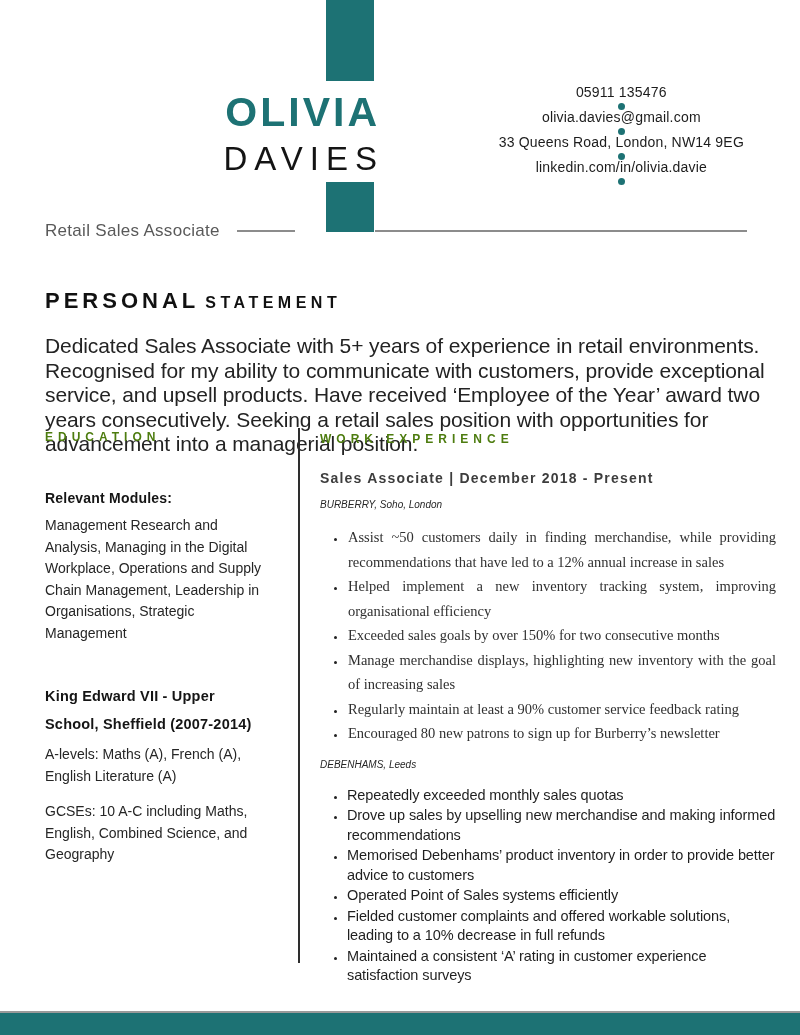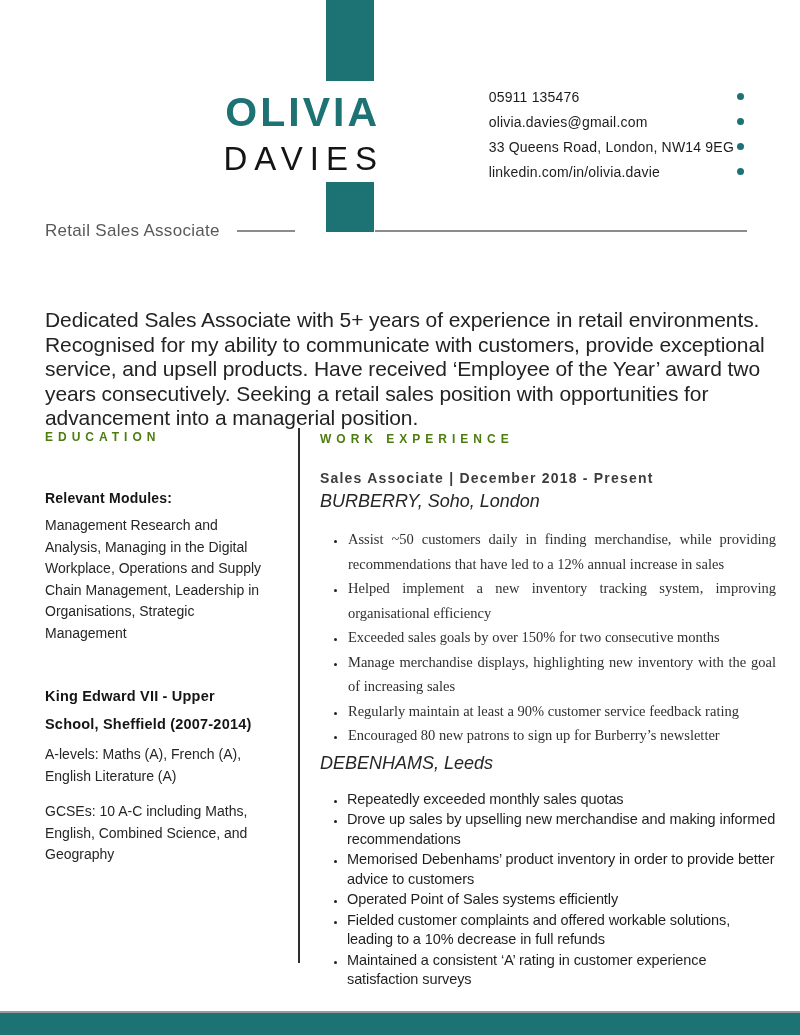--- a/index.html
+++ b/index.html
@@ -28,21 +28,21 @@
   .first-name {
     font-size: 41px; font-weight: bold; color: var(--teal);
     letter-spacing: 3px; margin-right: -3px; line-height: 1.0; display: block;
   }
   .last-name {
     font-size: 33px; font-weight: normal; color: #141414;
     letter-spacing: 7px; margin-right: -7px; margin-top: 7px; display: block;
   }
 
   .contact { position: absolute; top: 84px; right: 56px; }
-  .contact-row { display: flex; justify-content: space-between; align-items: center; gap: 3px; height: 25px; }
+  .contact-row { display: flex; justify-content: space-between; align-items: center; gap: 3px; height: 25px; flex-direction: column; }
   .contact-text { font-size: 14px; color: #1c1c1c; letter-spacing: 0.2px; }
   .dot { width: 7px; height: 7px; border-radius: 50%; background: var(--teal); flex: 0 0 auto; }
 
   .role-label { position: absolute; left: 45px; top: 221px; font-size: 17px; color: var(--muted); letter-spacing: 0.3px; }
   .rule-short { position: absolute; left: 237px; top: 230px; width: 58px; height: 2px; background: var(--rule); }
   .rule-long  { position: absolute; left: 375px; top: 230px; width: 372px; height: 2px; background: var(--rule); }
   .personal { position: absolute; left: 45px; top: 288px; width: 722px; }
   .personal .t-big   { font-size: 22px; letter-spacing: 4px; font-weight: bold; color: #111; }
   .personal .t-small { font-size: 16px; letter-spacing: 4.5px; font-weight: bold; color: #111; margin-left: 6px; }
   .personal p { margin-top: 20px; font-size: 21px; line-height: 24.5px; color: #232323; letter-spacing: -0.1px; }
@@ -59,21 +59,21 @@
   .edu-entry-2 { margin-top: 44px; }
   .edu-entry-3 { margin-top: 54px; }
   .edu-entry-4 { margin-top: 38px; }
   .edu-entry-4 .edu-heading { line-height: 28px; font-size: 14.5px; }
   .edu-body + .edu-body { margin-top: 14px; }
 
   .job-title {
     font-size: 14px; font-weight: bold; color: #3d3d3d;
     letter-spacing: 1.2px; margin-top: 24px;
   }
-  .job-company { font-size: 18px; font-style: italic; color: #262626; margin-top: 5px; }
+  .job-company { font-size: 10px; font-style: italic; color: #262626; margin-top: 13px; }
   ul.bullets { margin-top: 15px; padding-left: 27px; list-style: disc outside; }
   ul.bullets li::marker { font-size: 11px; color: #222; }
   ul.bullets-justified { text-align: justify; font-family: Liberation Serif, serif; }
   ul.bullets-justified li { font-size: 14.5px; line-height: 24.5px; color: #303030; padding-left: 1px; }
   ul.bullets-tight { margin-top: 16px; }
   ul.bullets-tight li { font-size: 14.5px; line-height: 19.5px; color: #1f1f1f; margin-bottom: 1px; letter-spacing: -0.1px; }
 </style>
 </head>
 <body>
 
@@ -102,20 +102,23 @@
     <span class="contact-text">linkedin.com/in/olivia.davie</span>
     <span class="dot"></span>
   </div>
 </div>
 
 <div class="role-label">Retail Sales Associate</div>
 <div class="rule-short"></div>
 <div class="rule-long"></div>
 
 <div class="personal">
+  <div>
+    <span class="t-big">PERSONAL</span><span class="t-small">STATEMENT</span>
+  </div>
   <p>Dedicated Sales Associate with 5+ years of experience in retail environments. Recognised for my ability to communicate with customers, provide exceptional service, and upsell products. Have received ‘Employee of the Year’ award two years consecutively. Seeking a retail sales position with opportunities for advancement into a managerial position.</p>
 </div>
 
 <div class="left-col">
   <div class="col-title">EDUCATION</div>
 
 
   <div class="edu-entry-2">
     <div class="edu-heading">Relevant Modules:</div>
     <div class="edu-body">Management Research and Analysis, Managing in the Digital Workplace, Operations and Supply Chain Management, Leadership in Organisations, Strategic Management</div>

